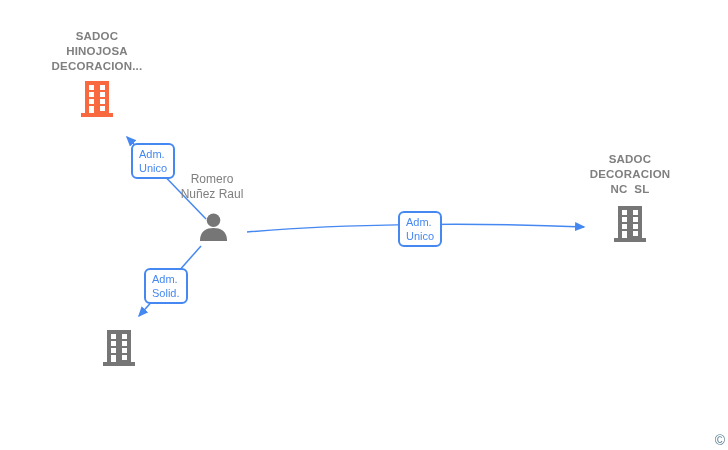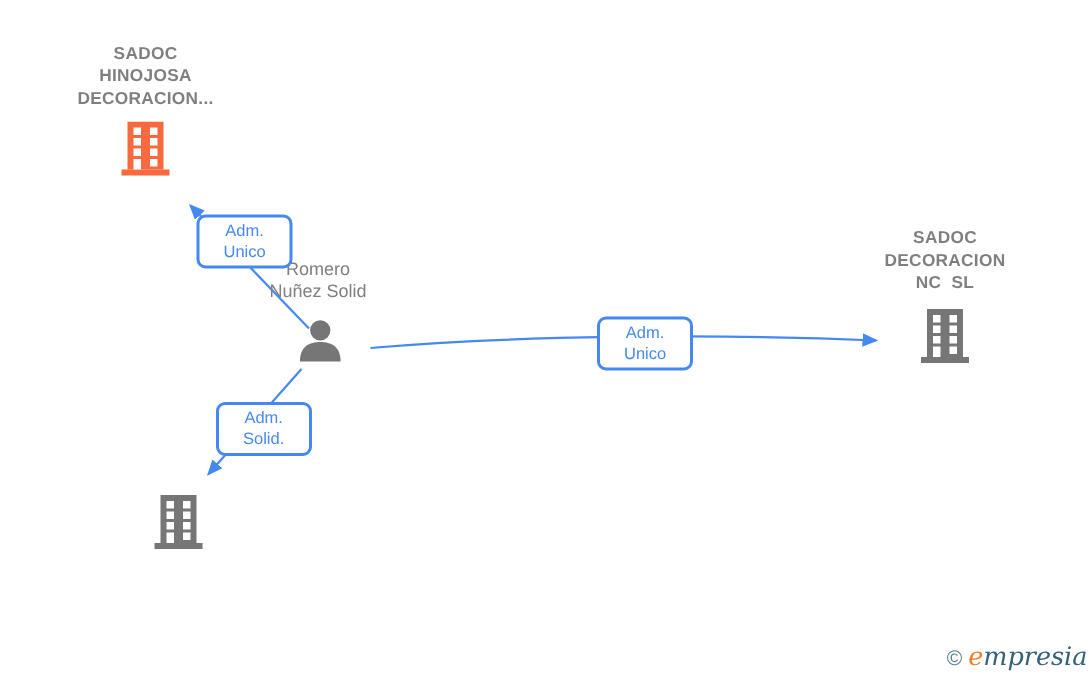--- a/index.html
+++ b/index.html
@@ -20,21 +20,21 @@
     font-size:12px;font-weight:400;line-height:15px;
   }
   .icon-wrap{display:inline-block;}
   .building-orange{color:var(--orange);}
   .building-gray{color:var(--gray-icon);}
   .person-icon{color:var(--gray-icon);}
   .edge-label{
     position:absolute;z-index:3;background:#ffffff;
     border:2px solid var(--accent);border-radius:6px;
     color:var(--accent);font-size:11px;line-height:14px;
-    padding:2px 16px;white-space:pre-wrap;text-align:center;
+    padding:2px 6px;white-space:pre-wrap;text-align:left;
   }
   .watermark{
     position:absolute;right:3px;bottom:2px;z-index:4;
     display:flex;align-items:center;gap:4px;
   }
   .wm-copy{color:#567d90;font-size:14px;}
   .wm-brand{font-family:"DejaVu Serif","Liberation Serif",serif;font-style:italic;font-size:17px;line-height:20px;}
   .wm-e{color:#ee7d28;}
   .wm-rest{color:#33607a;}
 </style>
@@ -106,34 +106,33 @@
         <rect x="9" y="18" width="5" height="5" fill="#ffffff"></rect>
         <rect x="20" y="18" width="5" height="5" fill="#ffffff"></rect>
         <rect x="20" y="25" width="5" height="5" fill="#ffffff"></rect>
         <rect x="9" y="25" width="5" height="7" fill="#ffffff"></rect>
       </svg>
     </div>
   </div>
 
   <div class="node" style="left:152px;top:172px;width:120px;">
     <div class="person-label">Romero
-Nuñez Solid</div>
+Nuñez Raul</div>
   </div>
   <div class="node icon-wrap person-icon" style="left:198px;top:212px;">
     <svg width="31" height="31" viewBox="0 0 32 32">
       <circle cx="16" cy="8.5" r="7" fill="currentColor"></circle>
       <path d="M2,30 C2,19.5 8.5,16.5 16,16.5 C23.5,16.5 30,19.5 30,30 Z" fill="currentColor"></path>
     </svg>
   </div>
 
   <div class="edge-label" style="left:131px;top:143px;">Adm.
 Unico</div>
   <div class="edge-label" style="left:398px;top:211px;">Adm.
 Unico</div>
   <div class="edge-label" style="left:144px;top:268px;">Adm.
 Solid.</div>
 
   <div class="watermark">
     <span class="wm-copy">©</span>
-    <span class="wm-brand"><span class="wm-e">e</span><span class="wm-rest">mpresia</span></span>
   </div>
 
 </div>
 
 </body></html>

